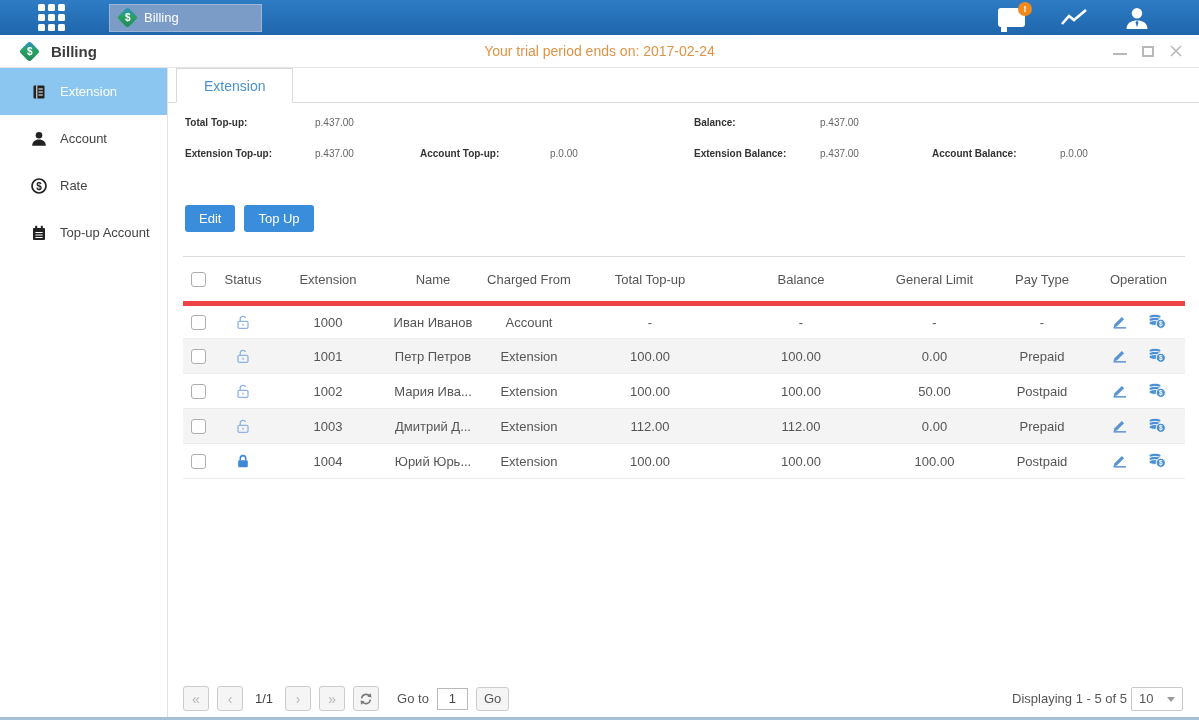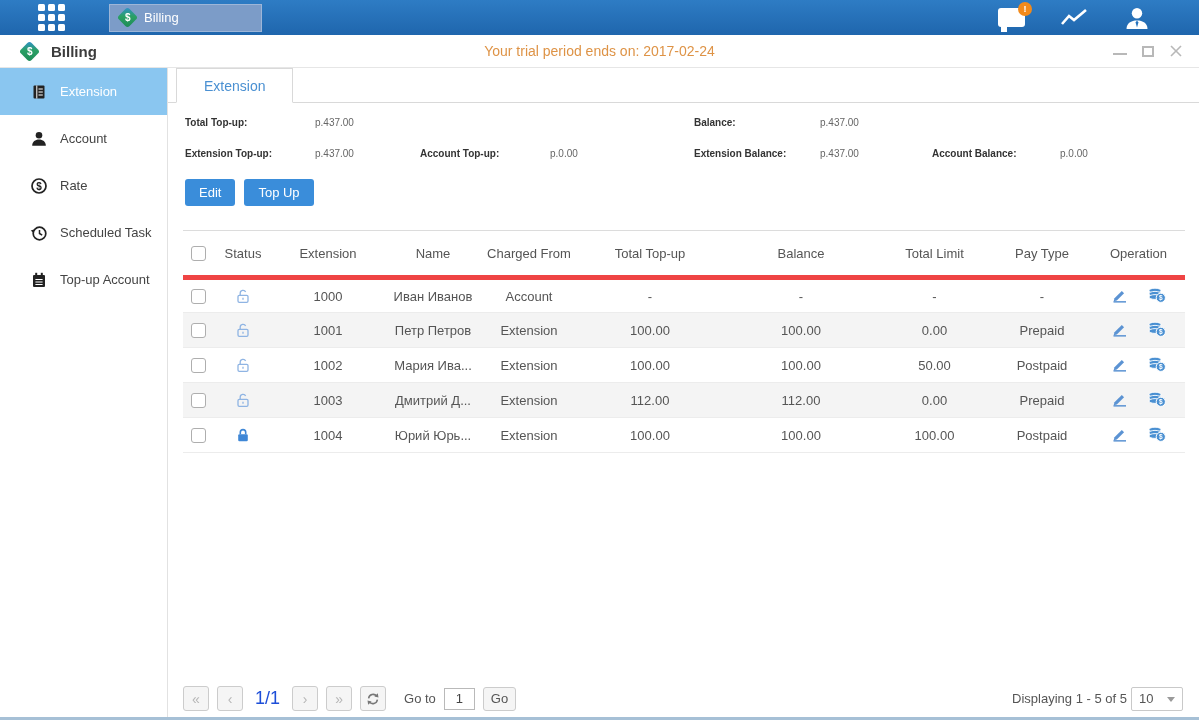--- a/index.html
+++ b/index.html
@@ -53,21 +53,21 @@
   .tabbar { height:35px; border-bottom:1px solid #d9d9d9; display:flex; padding-left:8px; }
   .tab { height:35px; margin-bottom:-1px; background:#fff; border:1px solid #d9d9d9;
     border-bottom:1px solid #fff; display:flex; align-items:center; padding:0 27px;
     font-size:14px; color:#4a90d2; cursor:pointer; }
 
   .summary { position:relative; height:62px; margin:14px 0 0 17px; font-size:10px; }
   .sum-item { position:absolute; white-space:nowrap; }
   .sum-item .lbl { font-weight:bold; color:#333; }
   .sum-item .val { color:#666; }
 
-  .toolbar { margin:0 0 0 17px; display:flex; gap:9px; }
+  .toolbar { margin:26px 0 0 17px; display:flex; gap:9px; }
   .btn-blue { background:#3a8dda; color:#fff; border:none; border-radius:3px;
     height:27px; padding:0 14px; font-size:13px; cursor:pointer;
     font-family:"Liberation Sans","DejaVu Sans",sans-serif; }
 
   table.ext { margin:24px 0 0 15px; border-collapse:collapse; width:1002px; table-layout:fixed; }
   table.ext thead tr { height:47px; border-top:1px solid #dcdcdc; border-bottom:5px solid #ef4444; }
   table.ext th { font-weight:normal; font-size:13px; color:#555; text-align:center; }
   table.ext tbody tr { height:35px; border-bottom:1px solid #ececec; }
   table.ext tbody tr.alt { background:#f4f4f4; }
   table.ext td { font-size:13px; color:#555; text-align:center; }
@@ -77,21 +77,21 @@
   .lock-wrap.unlocked svg.lock-open { display:inline-block; }
   .lock-wrap.locked svg.lock-closed { display:inline-block; }
   .op-cell span { display:inline-block; margin:0 8px; cursor:pointer; vertical-align:middle; }
 
   .footer { margin-top:auto; margin-bottom:9px; padding:0 16px 0 15px;
     display:flex; align-items:center; }
   .pg-group { display:flex; align-items:center; gap:8px; }
   .pg-btn { width:26px; height:25px; background:#f5f5f5; border:1px solid #ccc; border-radius:3px;
     color:#b6b6b6; font-size:14px; display:flex; align-items:center; justify-content:center;
     cursor:pointer; }
-  .pg-label { font-size:18px; color:#1d4ed8; padding:0 4px; }
+  .pg-label { font-size:13px; color:#404040; padding:0 4px; }
   .goto-label { font-size:13px; color:#555; margin-left:10px; }
   .goto-input { width:31px; height:22px; border:1px solid #b9b9b9; font-size:13px;
     text-align:center; color:#444; font-family:"Liberation Sans","DejaVu Sans",sans-serif; }
   .go-btn { height:24px; padding:0 7px; background:#f5f5f5; border:1px solid #ccc;
     border-radius:3px; font-size:13px; color:#555; cursor:pointer;
     font-family:"Liberation Sans","DejaVu Sans",sans-serif; }
   .footer-right { margin-left:auto; display:flex; align-items:center; gap:4px; }
   .displaying { font-size:13px; color:#555; }
   .page-size { position:relative; width:52px; height:24px; border:1px solid #c9c9c9;
     border-radius:2px; background:#fff; font-size:13px; color:#555;
@@ -174,28 +174,20 @@
           <path d="M2.2 15.8 c0 -4.2 3 -6.3 6.8 -6.3 s6.8 2.1 6.8 6.3 z" fill="#222"></path>
         </svg>
         <span>Account</span>
       </div>
       <div class="side-item">
         <svg width="18" height="18" viewBox="0 0 18 18">
           <circle cx="9" cy="9" r="7" fill="none" stroke="#222" stroke-width="1.7"></circle>
           <text x="9" y="12.6" text-anchor="middle" font-size="10" font-weight="bold" fill="#222">$</text>
         </svg>
         <span>Rate</span>
-      </div>
-      <div class="side-item">
-        <svg width="18" height="18" viewBox="0 0 18 18">
-          <circle cx="9.5" cy="9.5" r="6.3" fill="none" stroke="#222" stroke-width="1.7"></circle>
-          <path d="M9.5 6 v3.5 l2.7 1.6" stroke="#222" stroke-width="1.5" fill="none"></path>
-          <polygon points="0.8,6.4 4.6,5.2 3.2,8.8" fill="#222"></polygon>
-        </svg>
-        <span>Scheduled Task</span>
       </div>
       <div class="side-item">
         <svg width="18" height="18" viewBox="0 0 18 18">
           <rect x="3" y="4" width="12" height="12" rx="1" fill="#222"></rect>
           <rect x="5.2" y="1.8" width="2" height="3.6" fill="#222"></rect>
           <rect x="10.8" y="1.8" width="2" height="3.6" fill="#222"></rect>
           <line x1="5.4" y1="8.5" x2="12.6" y2="8.5" stroke="#fff" stroke-width="1"></line>
           <line x1="5.4" y1="11" x2="12.6" y2="11" stroke="#fff" stroke-width="1"></line>
           <line x1="5.4" y1="13.5" x2="12.6" y2="13.5" stroke="#fff" stroke-width="1"></line>
         </svg>
@@ -267,21 +259,21 @@
         </colgroup>
         <thead>
           <tr>
             <th><span class="checkbox"></span></th>
             <th>Status</th>
             <th>Extension</th>
             <th>Name</th>
             <th>Charged From</th>
             <th>Total Top-up</th>
             <th>Balance</th>
-            <th>Total Limit</th>
+            <th>General Limit</th>
             <th>Pay Type</th>
             <th>Operation</th>
           </tr>
         </thead>
         <tbody>
             <tr>
     <td><span class="checkbox"></span></td>
     <td>
       <span class="lock-wrap unlocked">
         <svg class="lock-open" width="16" height="16" viewBox="0 0 16 16">

